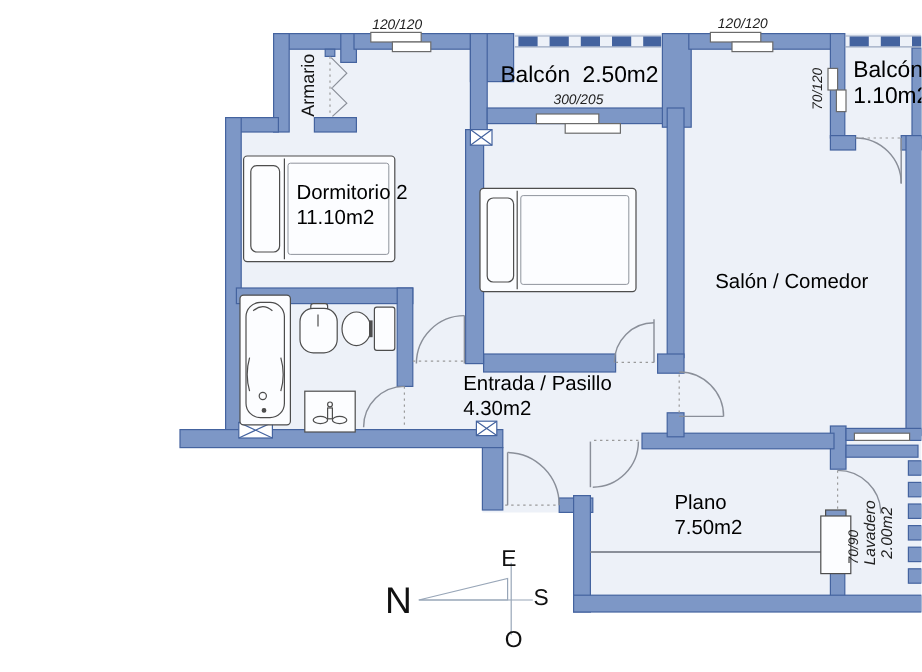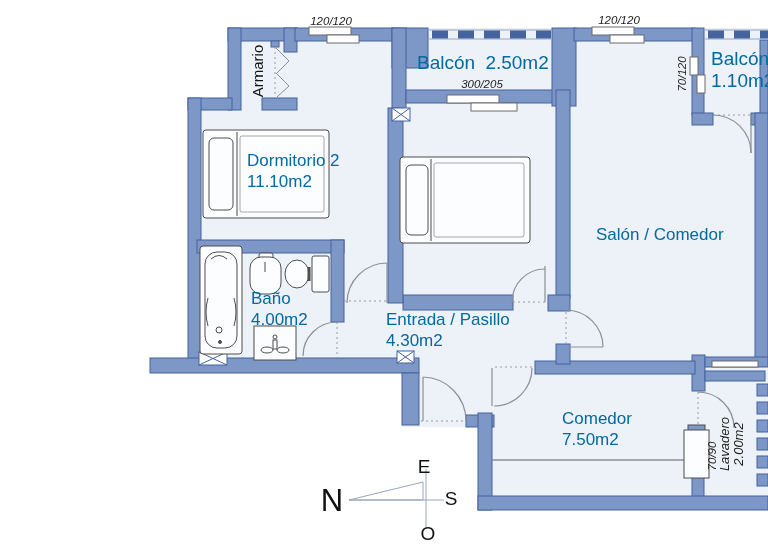--- a/index.html
+++ b/index.html
@@ -1,19 +1,19 @@
 <!DOCTYPE html>
 <html><head>
 <meta charset="utf-8">
 <style>
   html,body{margin:0;padding:0;background:#fff;}
   #stage{position:relative;width:768px;height:560px;background:#fff;overflow:hidden;
          font-family:"Liberation Sans", sans-serif;color:#111;}
   #plan-svg{position:absolute;left:0;top:0;}
-  .lbl{position:absolute;font-size:17px;line-height:21px;color:#0369a1;white-space:nowrap;}
+  .lbl{position:absolute;font-size:17px;line-height:21px;color:#000000;white-space:nowrap;}
   .lbl .nm{display:block;}
   .lbl .ar{display:block;}
   .lbl.inline .nm,.lbl.inline .ar{display:inline;}
   .lbl.inline .ar{margin-left:5px;}
   .big{font-size:19px;}
   .dim{position:absolute;font-size:11.5px;font-style:italic;color:#222;white-space:nowrap;
        transform:translate(-50%,-50%);}
   .rot{transform:translate(-50%,-50%) rotate(-90deg);}
   .rotlbl{position:absolute;white-space:nowrap;text-align:center;
           transform:translate(-50%,-50%) rotate(-90deg);}
@@ -244,32 +244,28 @@
 <div class="lbl inline big" style="left:417px;top:52px;">
   <span class="nm">Balcón</span>
   <span class="ar">2.50m2</span>
 </div>
 
 <div class="lbl big" style="left:711px;top:48px;line-height:22px;">
   <span class="nm">Balcón</span>
   <span class="ar">1.10m2</span>
 </div>
 
-<div class="lbl" style="left:251px;top:288px;">
-  <span class="nm">Baño</span>
-  <span class="ar">4.00m2</span>
-</div>
 
 <div class="lbl" style="left:386px;top:309px;">
   <span class="nm">Entrada / Pasillo</span>
   <span class="ar">4.30m2</span>
 </div>
 
 <div class="lbl" style="left:562px;top:408px;">
-  <span class="nm">Comedor</span>
+  <span class="nm">Plano</span>
   <span class="ar">7.50m2</span>
 </div>
 
 <div class="rotlbl lav-t" style="left:732px;top:444px;">
   <span class="nm" style="display:block;">Lavadero</span>
   <span class="ar" style="display:block;">2.00m2</span>
 </div>
 
 <div class="rotlbl armario-t" style="left:257px;top:71px;">
   <span>Armario</span>

